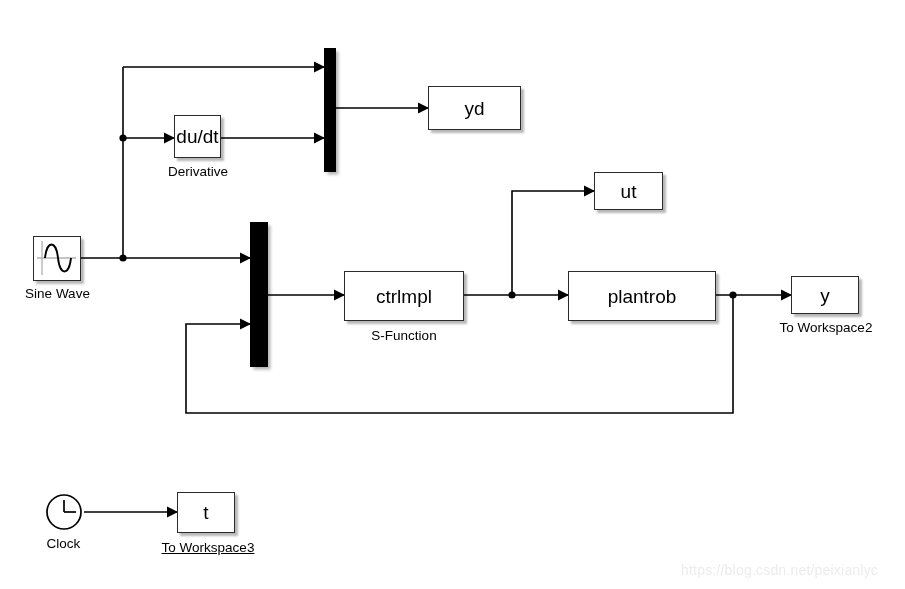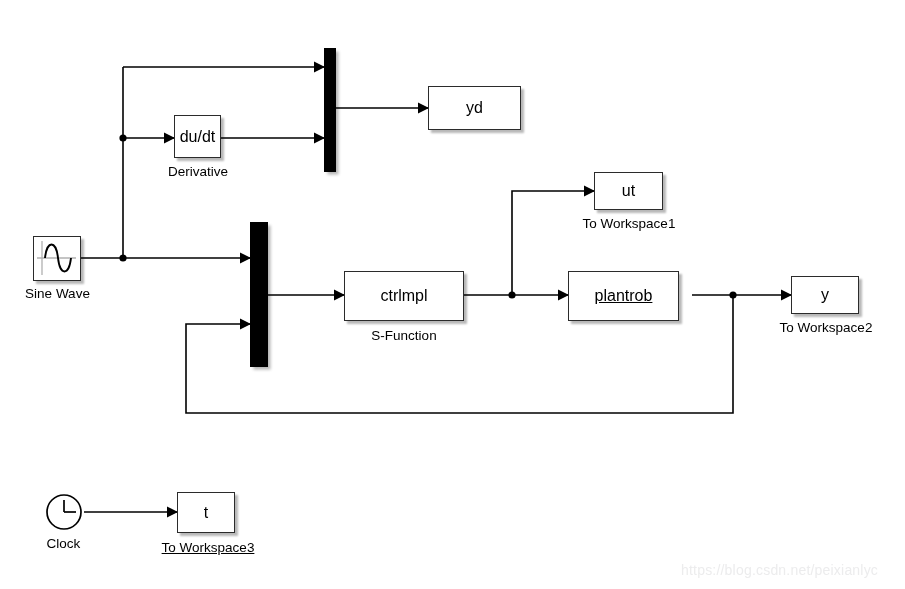--- a/index.html
+++ b/index.html
@@ -30,21 +30,21 @@
     position: absolute;
     box-sizing: border-box;
     background: #ffffff;
     border: 1.6px solid #2b2b2b;
     box-shadow: 2.5px 2.5px 2px rgba(0,0,0,0.28);
     display: flex;
     align-items: center;
     justify-content: center;
   }
   .block-text {
-    font-size: 16px;
+    font-size: 19px;
     color: #000000;
     line-height: 1;
     white-space: nowrap;
   }
   .caption {
     position: absolute;
     font-size: 13.5px;
     color: #000000;
     white-space: nowrap;
     text-align: center;
@@ -149,28 +149,27 @@
 
   <div class="mux" style="left:250px; top:222px; width:18px; height:145px;"></div>
 
   <div class="block" style="left:428px; top:86px; width:93px; height:44px;">
     <span class="block-text">yd</span>
   </div>
 
   <div class="block" style="left:594px; top:172px; width:69px; height:38px;">
     <span class="block-text">ut</span>
   </div>
-  <div class="caption" style="left:551px; top:216px; width:156px;">To Workspace1</div>
 
   <div class="block" style="left:344px; top:271px; width:120px; height:50px;">
     <span class="block-text">ctrlmpl</span>
   </div>
   <div class="caption" style="left:330px; top:328px; width:148px;">S-Function</div>
 
-  <div class="block" style="left:568px; top:271px; width:111px; height:50px;text-decoration:underline;">
+  <div class="block" style="left:568px; top:271px; width:148px; height:50px;">
     <span class="block-text">plantrob</span>
   </div>
 
   <div class="block" style="left:791px; top:276px; width:68px; height:38px;">
     <span class="block-text">y</span>
   </div>
   <div class="caption" style="left:748px; top:320px; width:156px;">To Workspace2</div>
 
   <div class="clock-block" style="left:44px; top:492px;">
     <svg width="40" height="40" viewBox="0 0 40 40">

